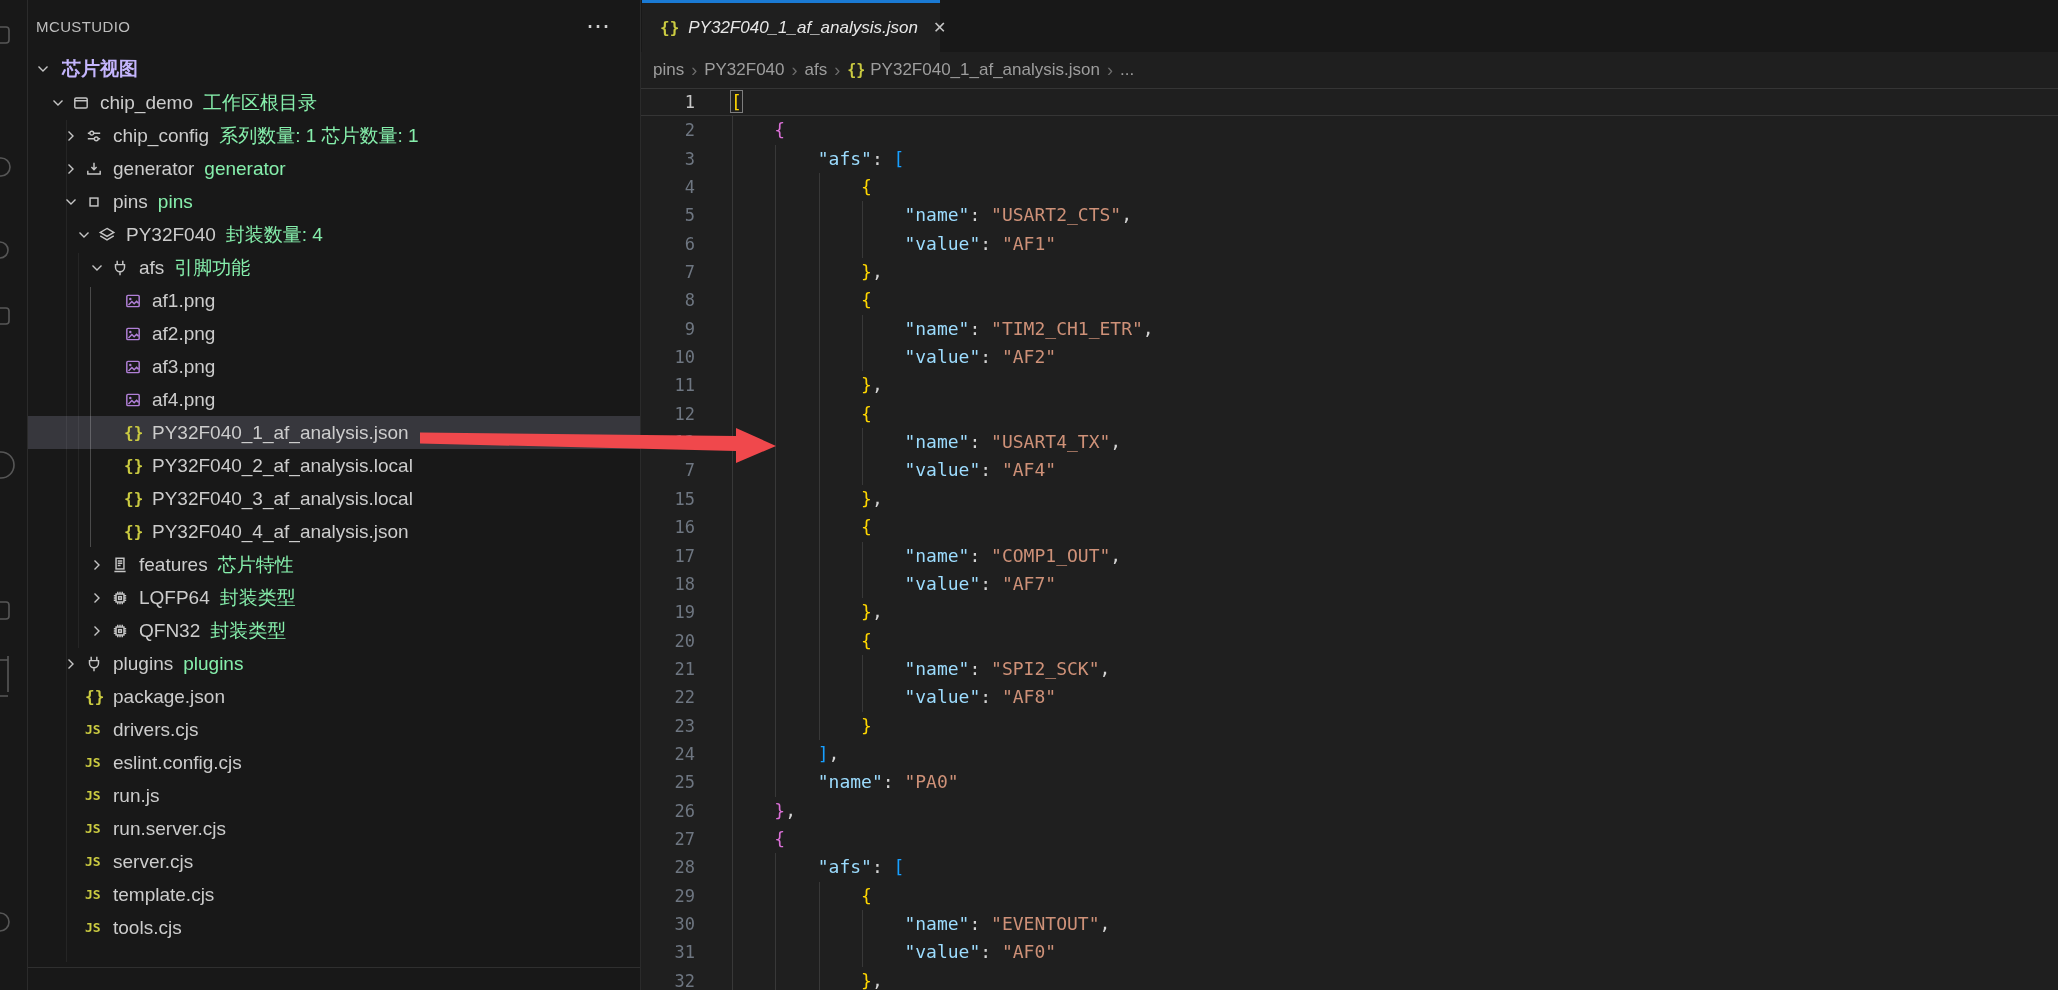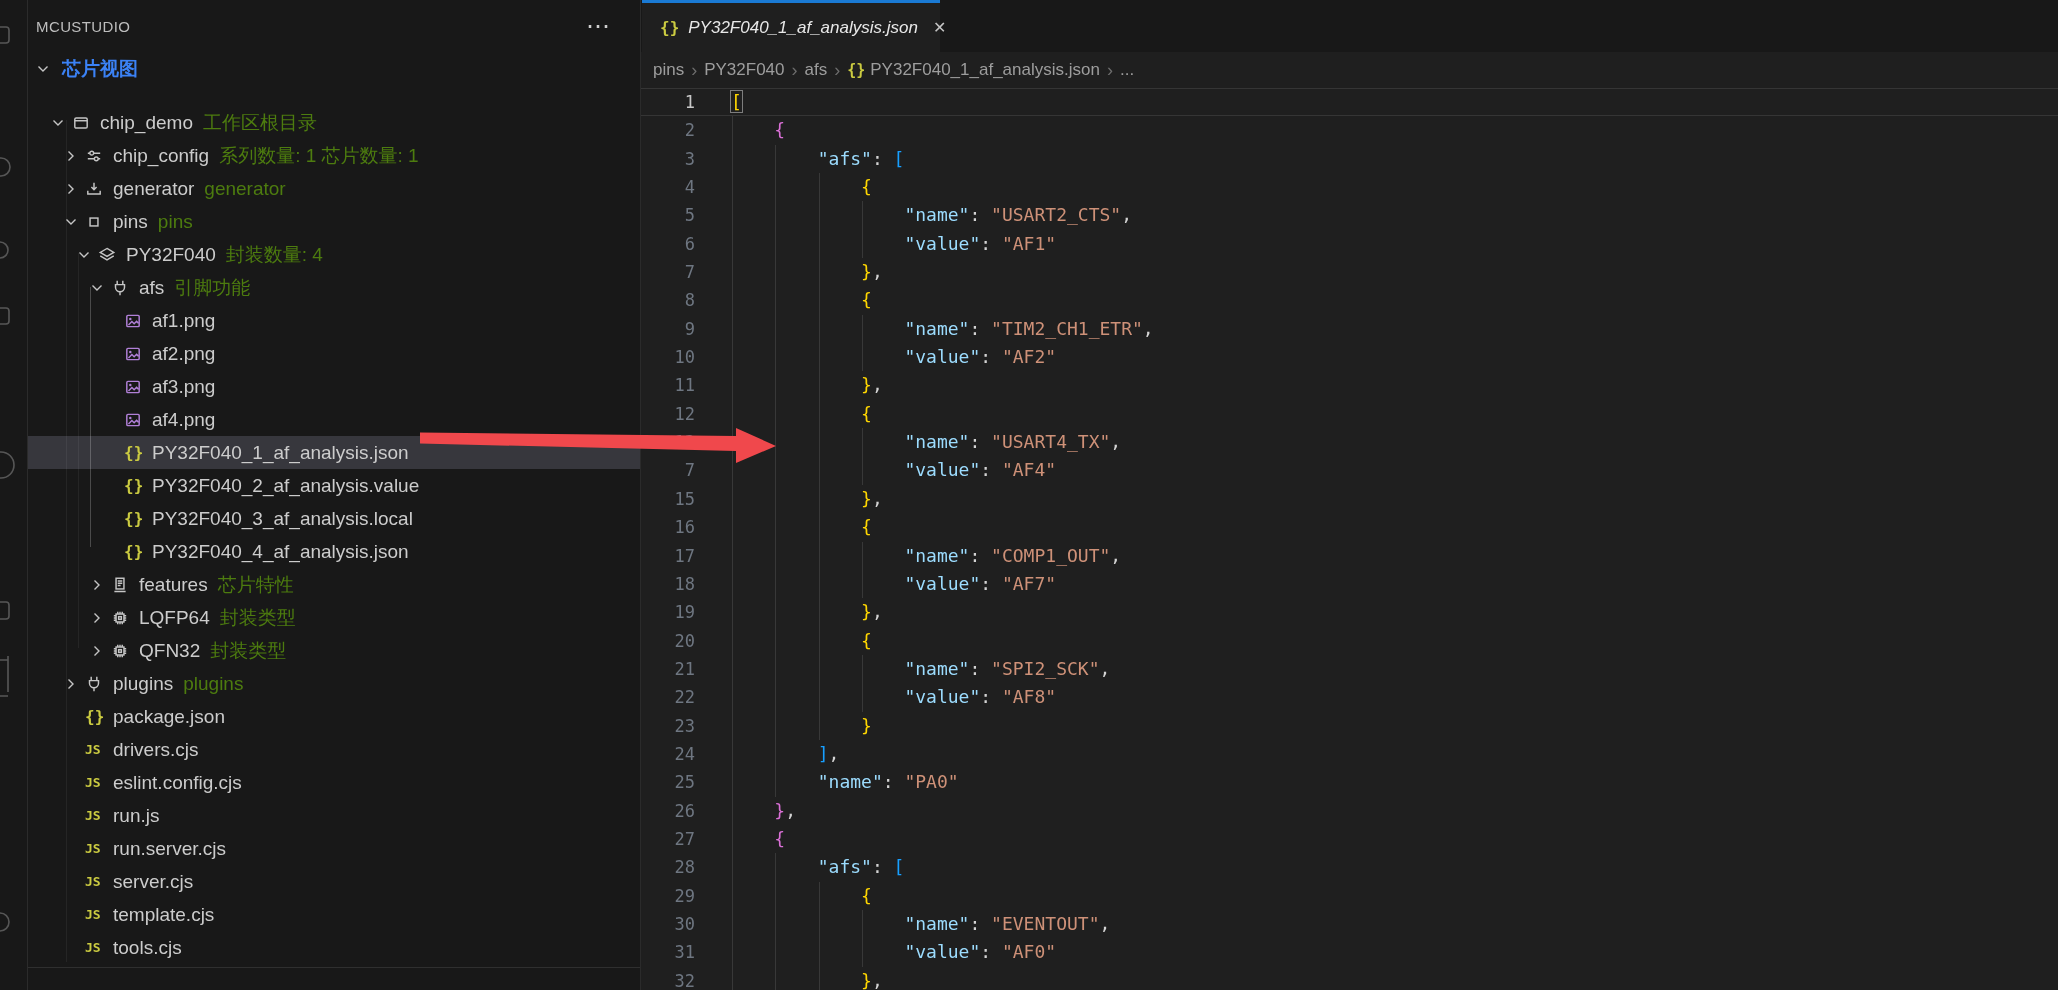--- a/index.html
+++ b/index.html
@@ -9,28 +9,28 @@
   #activitybar{position:absolute;left:0;top:0;width:27px;height:990px;background:#181818;
                border-right:1px solid #2b2b2b;overflow:hidden;}
   
   #sidebar{position:absolute;left:28px;top:0;width:612px;height:990px;background:#181818;
            border-right:1px solid #2b2b2b;overflow:hidden;}
   .pane-header{height:52px;display:flex;align-items:center;justify-content:space-between;
                padding:0 30px 0 8px;}
   .pane-title{font-size:15px;color:#bdbdbd;letter-spacing:.4px;}
   .more-actions{font-size:24px;color:#cfcfcf;line-height:1;cursor:pointer;}
   .section-header{height:34px;display:flex;align-items:center;padding-left:7px;gap:5px;
-                  font-size:19px;font-weight:bold;color:#3b82f6;}
-  .tree{position:relative;margin-top:20px;}
+                  font-size:19px;font-weight:bold;color:#c4b5fd;}
+  .tree{position:relative;}
   .trow{height:33px;display:flex;align-items:center;white-space:nowrap;cursor:pointer;}
   .trow.selected{background:#37373d;}
   .chev{width:22px;flex:0 0 22px;display:flex;align-items:center;}
   .ticon{width:28px;flex:0 0 28px;display:flex;align-items:center;}
   .tlabel{font-size:19px;color:#cccccc;margin-right:10px;}
-  .tdesc{font-size:19px;color:#4d7c0f;}
+  .tdesc{font-size:19px;color:#86efac;}
   .ficon{font-weight:bold;color:#cbcb41;font-family:"DejaVu Sans Mono",monospace;}
   .ficon.json{font-size:16px;}
   .ficon.js{font-size:13px;letter-spacing:0;}
   .tguide{position:absolute;width:1px;background:#ffffff;pointer-events:none;}
   .bottom-section{position:absolute;left:0;right:0;top:967px;height:40px;border-top:1px solid #2f2f2f;
                   display:flex;align-items:flex-end;padding:6px 0 0 7px;gap:5px;
                   font-size:15px;font-weight:bold;color:#c9c9c9;background:#181818;}
   
   #editor{position:absolute;left:641px;top:0;right:0;height:990px;background:#1f1f1f;}
   .tabbar{position:absolute;left:0;top:0;right:0;height:52px;background:#181818;
@@ -232,21 +232,21 @@
           <span class="ticon">
             <span class="ficon json">{}</span>
           </span>
           <span class="tlabel">PY32F040_1_af_analysis.json</span>
         </div>
         <div class="trow" style="padding-left: 74px;">
           <span class="chev"></span>
           <span class="ticon">
             <span class="ficon json">{}</span>
           </span>
-          <span class="tlabel">PY32F040_2_af_analysis.value</span>
+          <span class="tlabel">PY32F040_2_af_analysis.local</span>
         </div>
         <div class="trow" style="padding-left: 74px;">
           <span class="chev"></span>
           <span class="ticon">
             <span class="ficon json">{}</span>
           </span>
           <span class="tlabel">PY32F040_3_af_analysis.local</span>
         </div>
         <div class="trow" style="padding-left: 74px;">
           <span class="chev"></span>

